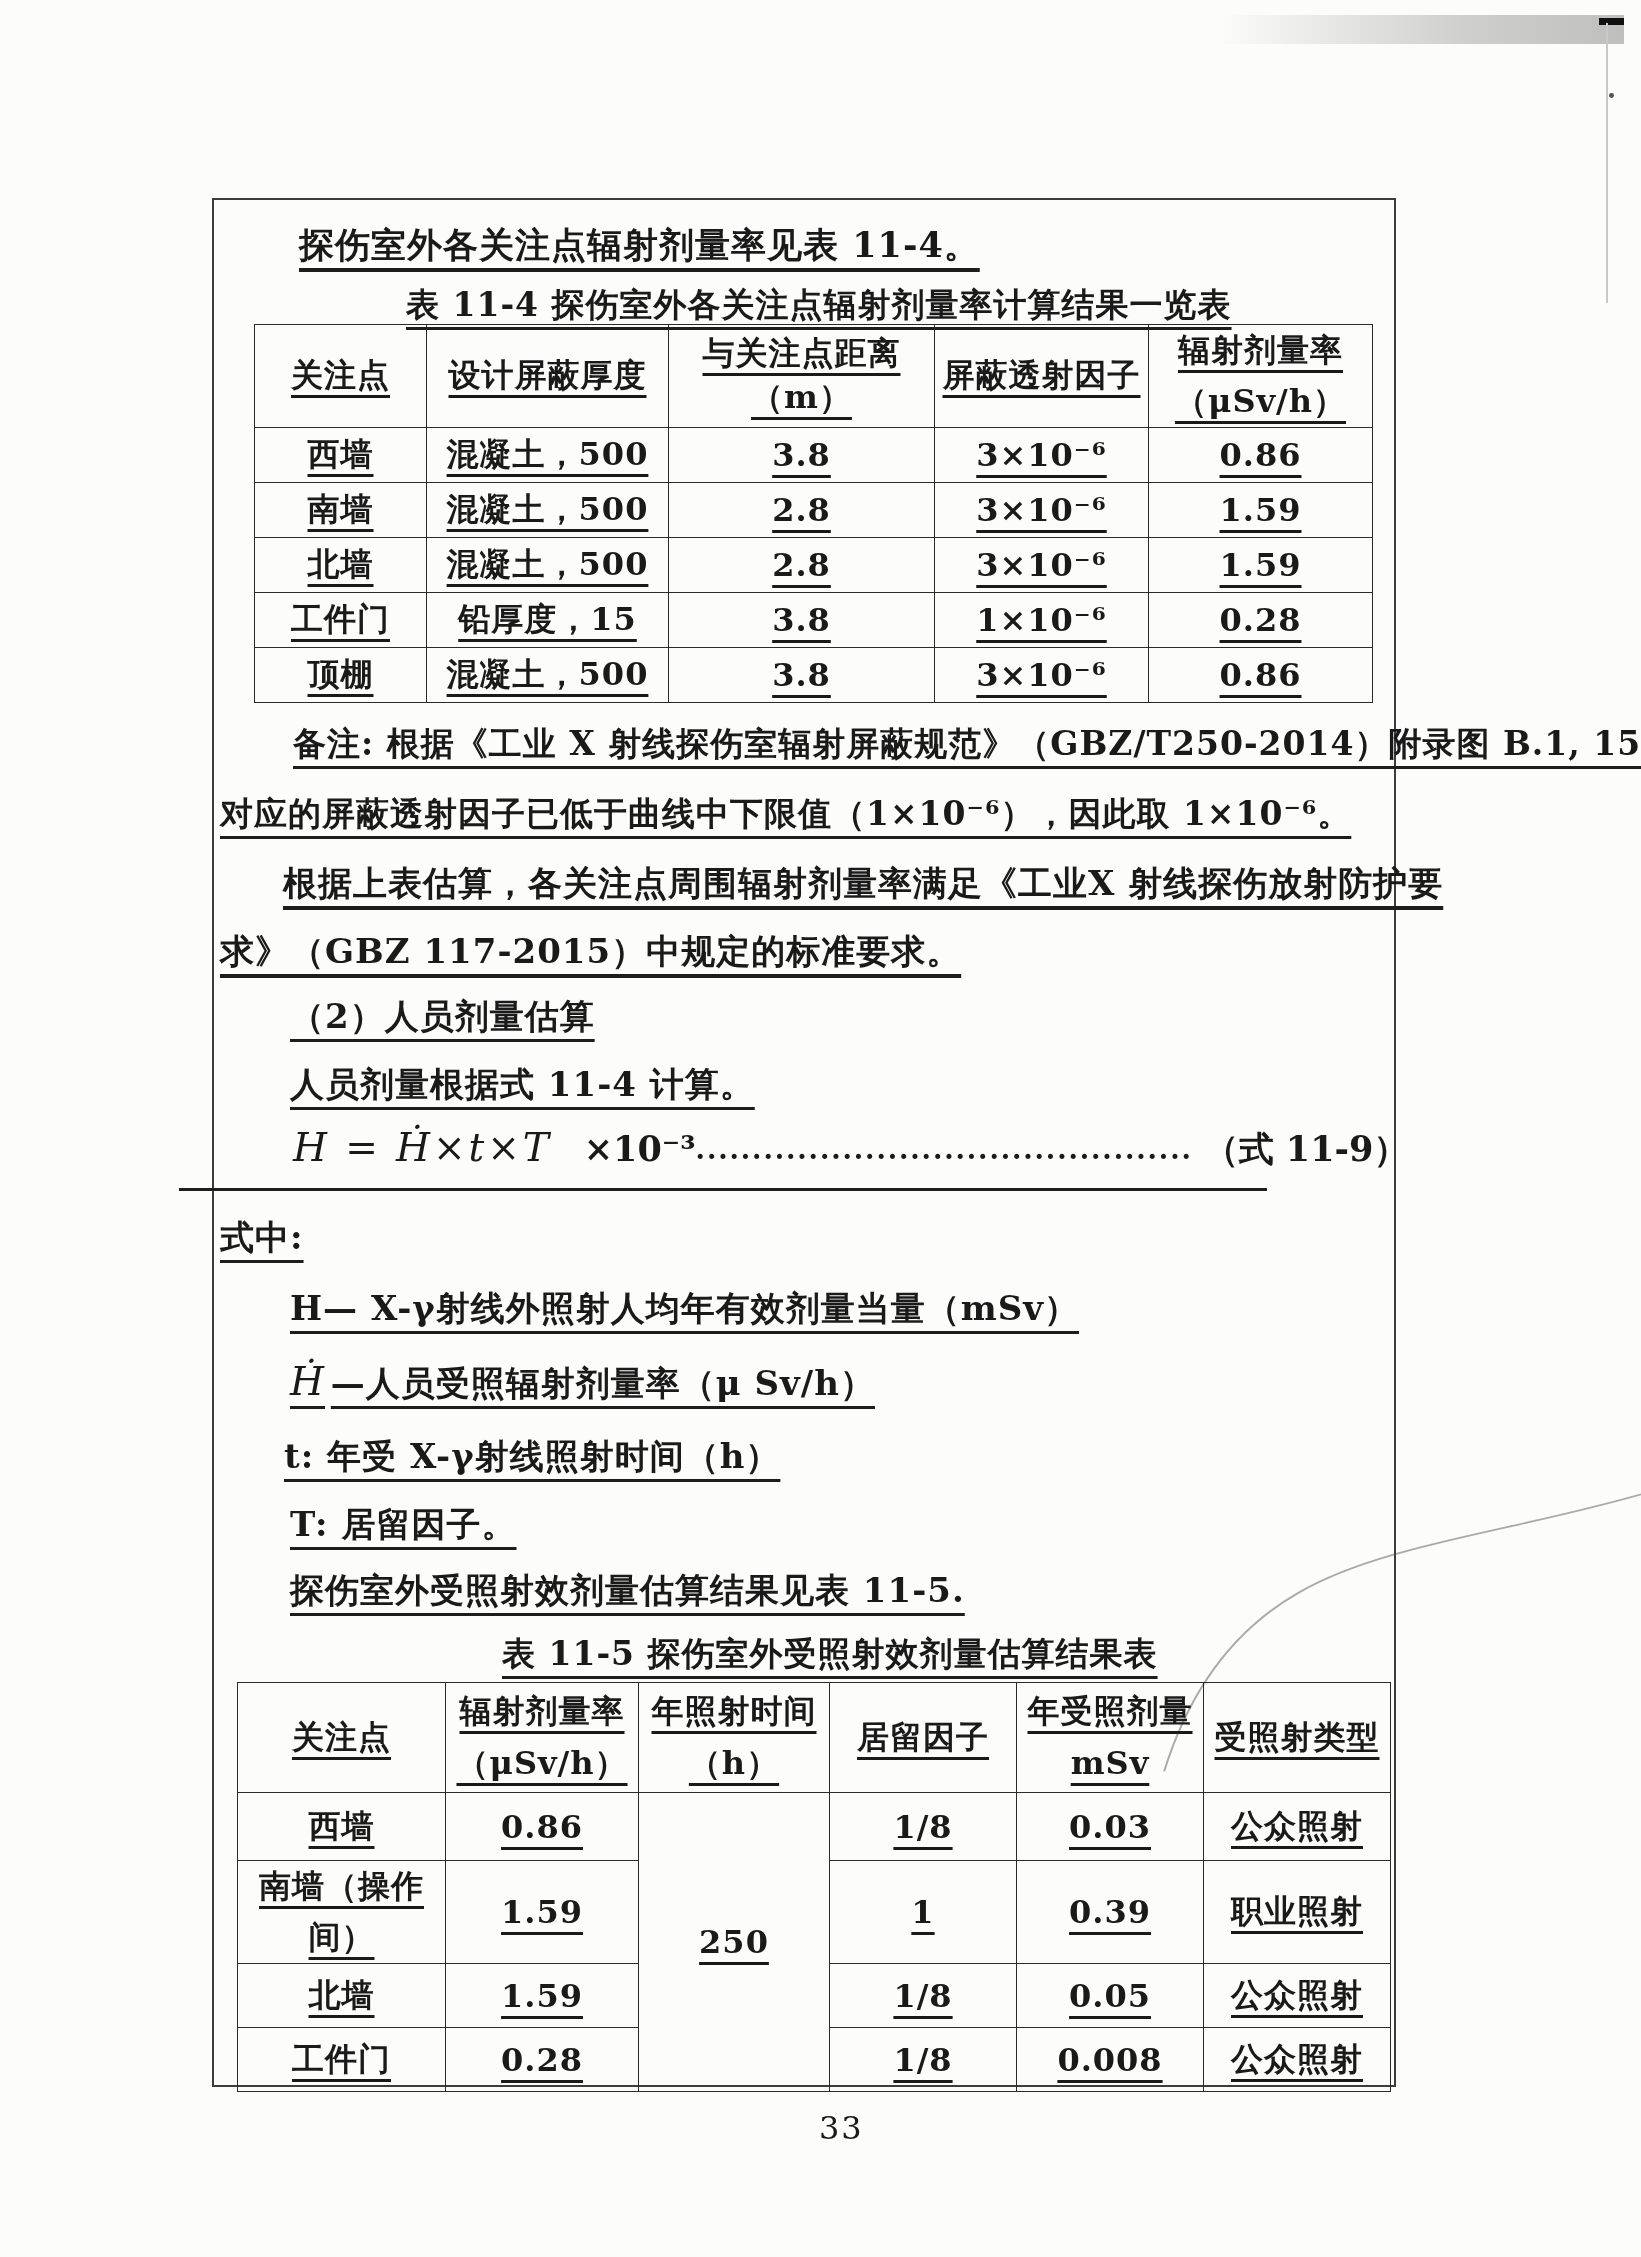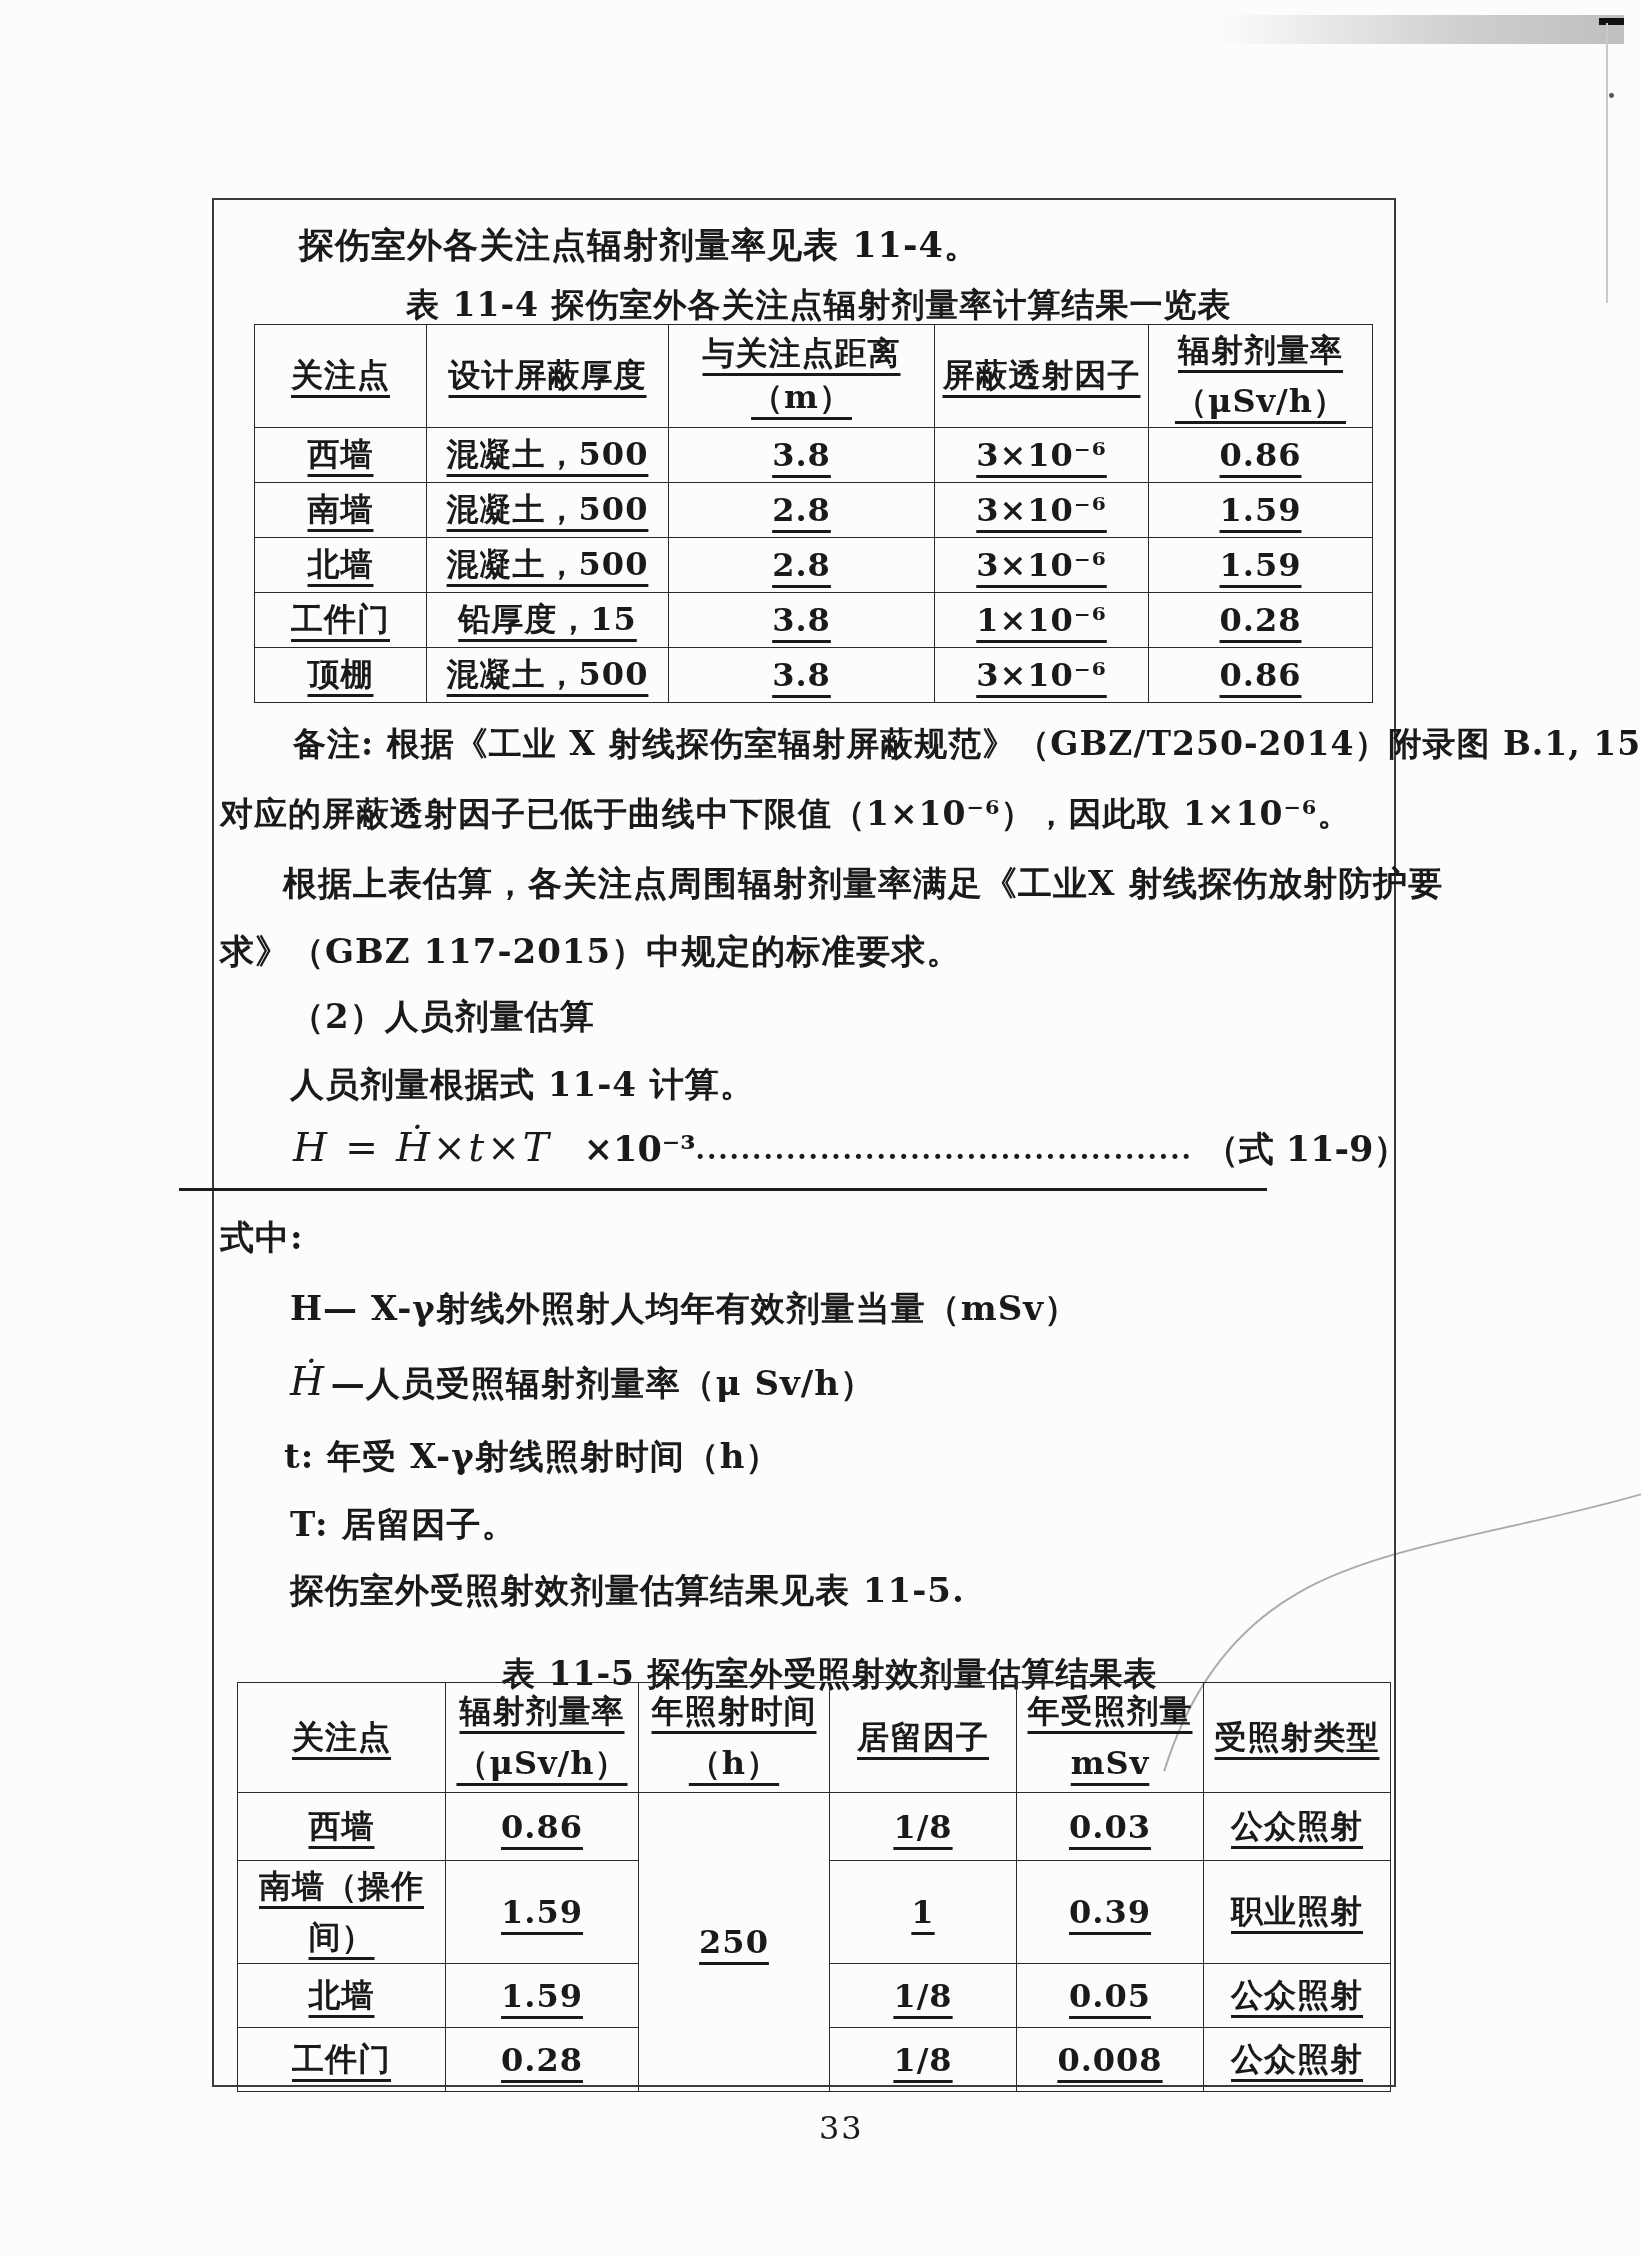--- a/index.html
+++ b/index.html
@@ -1,20 +1,20 @@
 <!DOCTYPE html>
 <html><head>
 <meta charset="utf-8">
 <style>
   html,body{margin:0;padding:0;background:#e8e8e8;}
   .page{position:relative;width:1641px;height:2257px;background:#fcfcfa;overflow:hidden;
         font-family:"DejaVu Serif","Liberation Serif",serif;color:#1a1a1a;}
   .abs{position:absolute;}
   .txt{font-weight:bold;font-size:34px;white-space:nowrap;letter-spacing:1px;}
-  .u{text-decoration-thickness:2.9px;text-underline-offset:10.6px;text-decoration-color:#1d1d1d;}
+  .u{text-decoration:underline;text-decoration-thickness:2.9px;text-underline-offset:10.6px;text-decoration-color:#1d1d1d;}
   .u4{text-decoration-thickness:3.9px;}
   .border-box{border:2.9px solid #3c3c3c;}
   
   table.t{border-collapse:collapse;table-layout:fixed;padding-left:41px;}
   .t th,.t td{border:1.9px solid #2a2a2a;text-align:center;vertical-align:middle;
               font-weight:bold;font-size:32px;padding:0;letter-spacing:1px;}
   .cellu{text-decoration:underline;text-decoration-thickness:2.9px;text-underline-offset:8.7px;}
   .prewrap{white-space:pre-line;line-height:1.6;}
   .t1 col:nth-child(1){width:172px}.t1 col:nth-child(2){width:242px}.t1 col:nth-child(3){width:266px}
   .t1 col:nth-child(4){width:214px}.t1 col:nth-child(5){width:224px}
@@ -130,21 +130,21 @@
 
   <div class="abs txt u" style="left:290px;top:1286px;font-size:34px;">H— X-γ射线外照射人均年有效剂量当量（mSv）</div>
   <div class="abs txt u" style="left:290px;top:1359px;font-size:34px;">
     <span class="sym-it">Ḣ</span><span>—人员受照辐射剂量率（μ Sv/h）</span>
   </div>
   <div class="abs txt u" style="left:284px;top:1434px;font-size:34px;text-align:right;">t: 年受 X-γ射线照射时间（h）</div>
   <div class="abs txt u" style="left:290px;top:1502px;font-size:34px;">T: 居留因子。</div>
 
   <div class="abs txt u" style="left:290px;top:1568px;font-size:34px;">探伤室外受照射效剂量估算结果见表 11-5.</div>
 
-  <div class="abs txt u" style="left:502px;top:1632px;font-size:33px;margin-top:20px;">表 11-5 探伤室外受照射效剂量估算结果表</div>
+  <div class="abs txt u" style="left:502px;top:1632px;font-size:33px;">表 11-5 探伤室外受照射效剂量估算结果表</div>
 
   <table class="t t2 abs" style="left:237px;top:1682px;width:1154px;">
     <colgroup>
         <col>
         <col>
         <col>
         <col>
         <col>
         <col>
       </colgroup>

